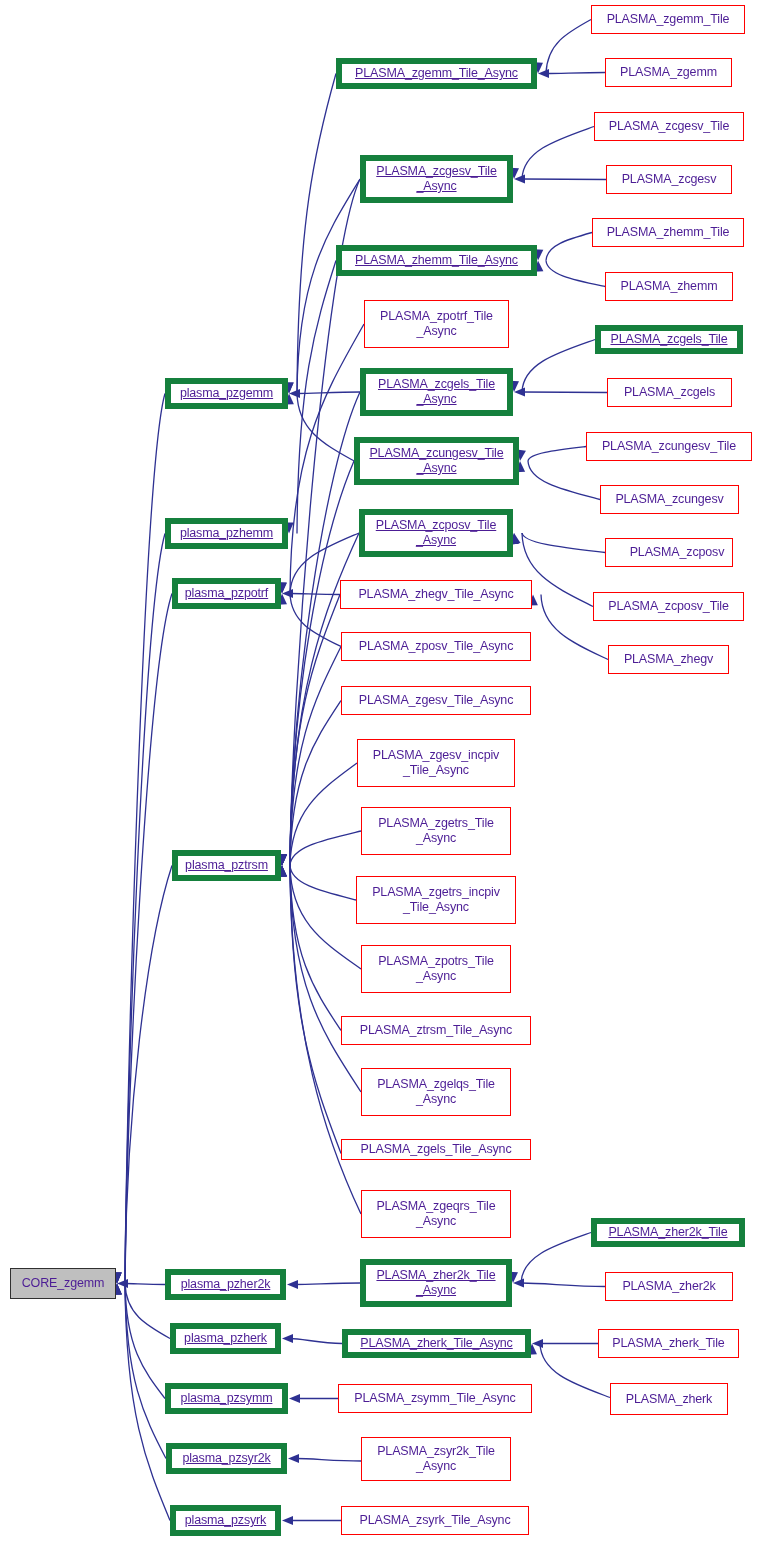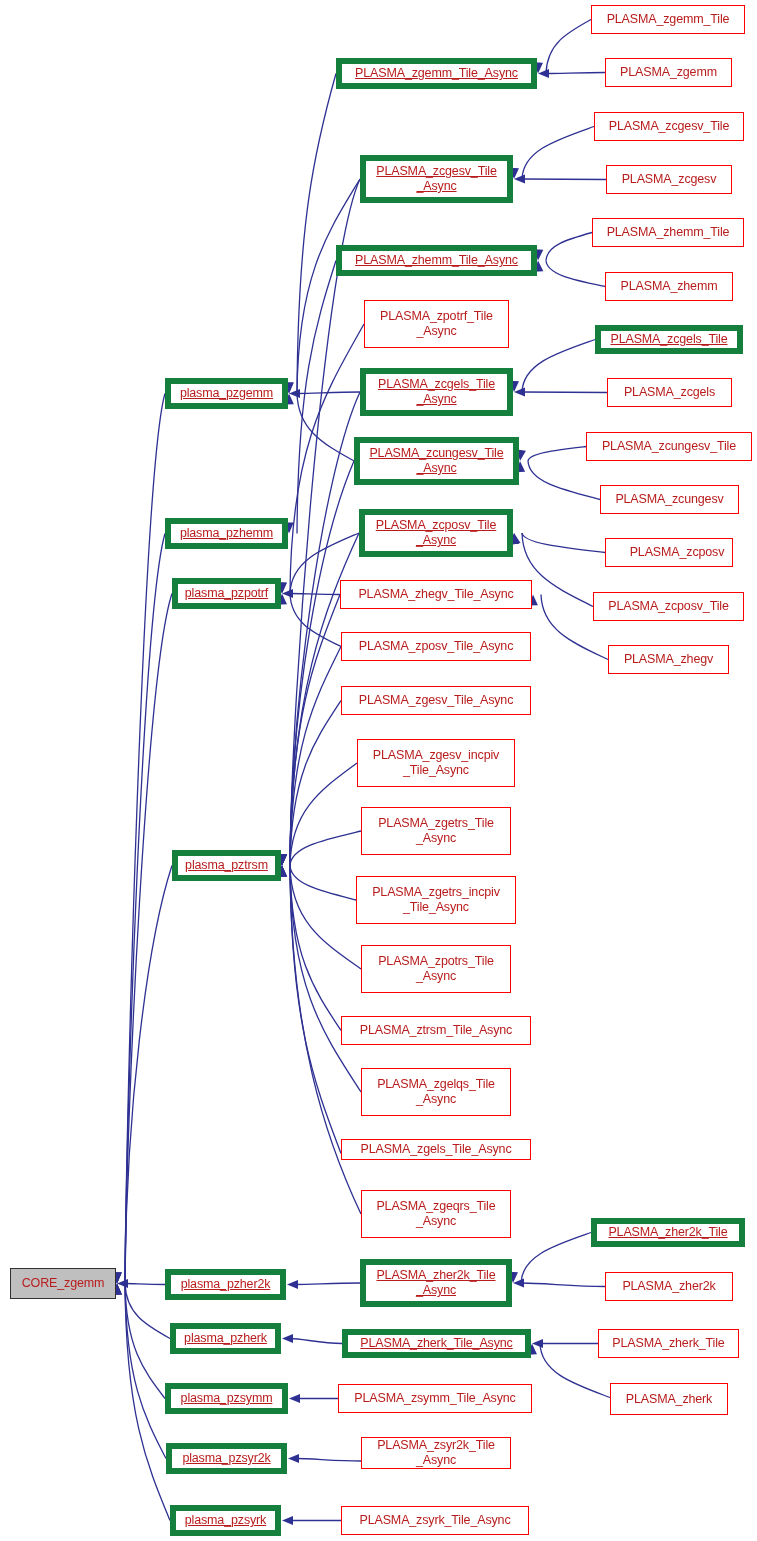--- a/index.html
+++ b/index.html
@@ -29,21 +29,21 @@
     position: absolute;
     box-sizing: border-box;
     background: #ffffff;
     border: 1px solid #ff0000;
     display: flex;
     align-items: center;
     justify-content: center;
     text-align: center;
     font-size: 12.5px;
     line-height: 1.18;
-    color: #b91c1c;
+    color: #4c1d95;
     white-space: pre-line;
     letter-spacing: -0.15px;
     z-index: 5;
   }
   .node.black {
     border: 6px solid #15803d;
     text-decoration: underline;
   }
   .node.gray {
     border: 1px solid #303030;
@@ -202,21 +202,21 @@
     <div class="node " style="left: 341px; top: 1016px; width: 190px; height: 29px;">PLASMA_ztrsm_Tile_Async</div>
     <div class="node " style="left: 361px; top: 1068px; width: 150px; height: 48px;">PLASMA_zgelqs_Tile
 _Async</div>
     <div class="node " style="left: 341px; top: 1139px; width: 190px; height: 21px;">PLASMA_zgels_Tile_Async</div>
     <div class="node " style="left: 361px; top: 1190px; width: 150px; height: 48px;">PLASMA_zgeqrs_Tile
 _Async</div>
     <div class="node black" style="left: 360px; top: 1259px; width: 152px; height: 48px;">PLASMA_zher2k_Tile
 _Async</div>
     <div class="node " style="left: 338px; top: 1384px; width: 194px; height: 29px;">PLASMA_zsymm_Tile_Async</div>
     <div class="node black" style="left: 342px; top: 1329px; width: 189px; height: 29px;">PLASMA_zherk_Tile_Async</div>
-    <div class="node " style="left: 361px; top: 1437px; width: 150px; height: 32px;">PLASMA_zsyr2k_Tile
+    <div class="node " style="left: 361px; top: 1437px; width: 150px; height: 44px;">PLASMA_zsyr2k_Tile
 _Async</div>
     <div class="node " style="left: 341px; top: 1506px; width: 188px; height: 29px;">PLASMA_zsyrk_Tile_Async</div>
     <div class="node " style="left: 591px; top: 5px; width: 154px; height: 29px;">PLASMA_zgemm_Tile</div>
     <div class="node " style="left: 605px; top: 58px; width: 127px; height: 29px;">PLASMA_zgemm</div>
     <div class="node " style="left: 594px; top: 112px; width: 150px; height: 29px;">PLASMA_zcgesv_Tile</div>
     <div class="node " style="left: 606px; top: 165px; width: 126px; height: 29px;">PLASMA_zcgesv</div>
     <div class="node " style="left: 592px; top: 218px; width: 152px; height: 29px;">PLASMA_zhemm_Tile</div>
     <div class="node " style="left: 605px; top: 272px; width: 128px; height: 29px;">PLASMA_zhemm</div>
     <div class="node black" style="left: 595px; top: 325px; width: 148px; height: 29px;">PLASMA_zcgels_Tile</div>
     <div class="node " style="left: 607px; top: 378px; width: 125px; height: 29px;">PLASMA_zcgels</div>

